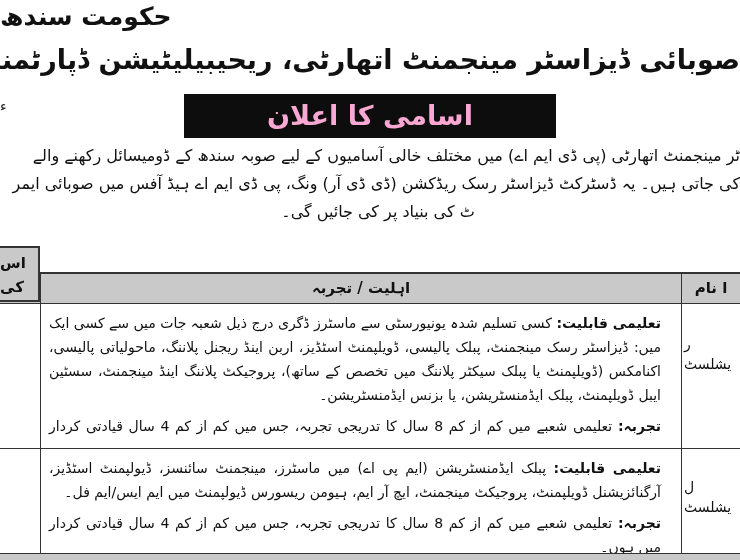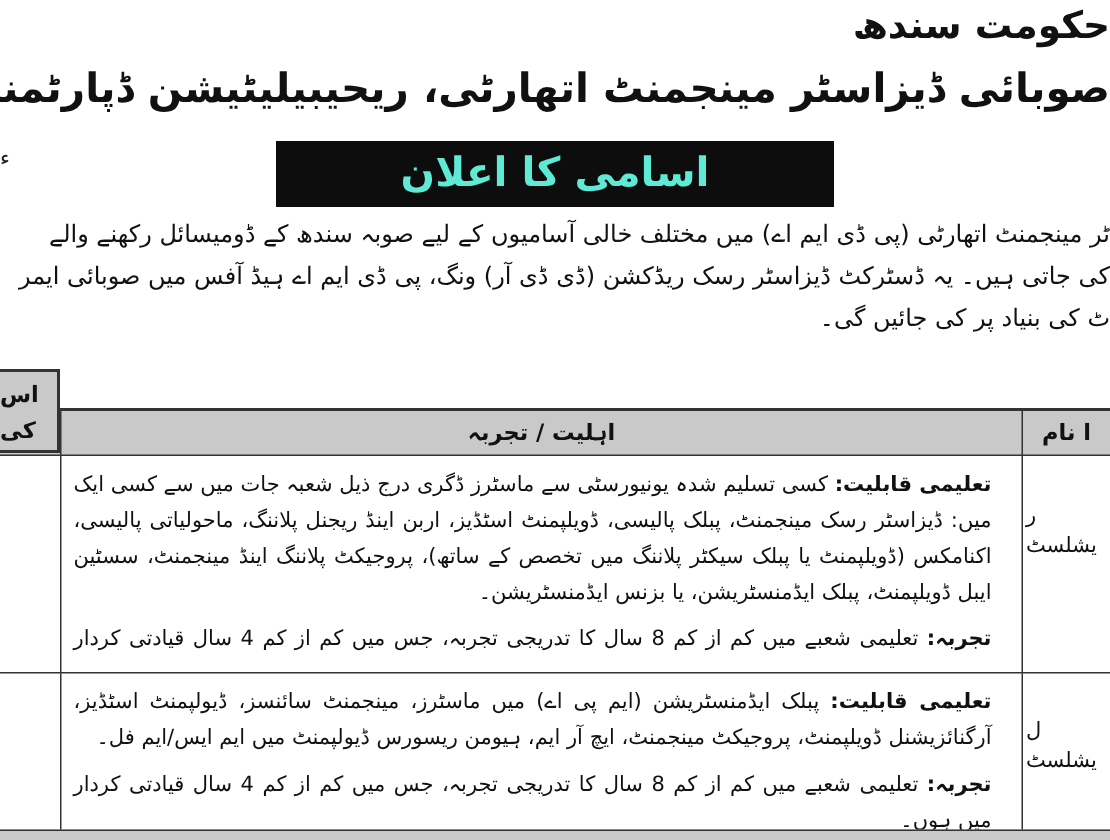--- a/index.html
+++ b/index.html
@@ -13,21 +13,21 @@
     height: 560px;
     overflow: hidden;
     background: #ffffff;
     font-family: "DejaVu Sans", sans-serif;
     color: #111;
   }
   
   .gov-title {
     position: absolute;
     top: 0px; left: 0; right: 0;
-    text-align: right;
+    text-align: left;
     font-size: 25px;
     font-weight: bold;
     line-height: 34px;
   }
   .dept-title {
     position: absolute;
     top: 36px; left: -6px; right: 0;
     text-align: center;
     font-size: 27px;
     font-weight: bold;
@@ -39,21 +39,21 @@
     left: 0px; top: 98px;
     font-size: 14px;
     color: #222;
   }
   
   .banner {
     position: absolute;
     left: 184px; top: 94px;
     width: 372px; height: 44px;
     background: #0d0d0d;
-    color: #5eead4;
+    color: #f9a8d4;
     font-size: 27px;
     font-weight: bold;
     line-height: 44px;
     text-align: center;
   }
   
   .intro {
     position: absolute;
     top: 142px; left: 0; right: 0;
     direction: rtl;
@@ -61,21 +61,21 @@
   }
   .intro .line {
     width: 740px;
     height: 28px;
     line-height: 28px;
     white-space: nowrap;
     overflow: hidden;
     text-align: right;
   }
   .intro .line.last {
-    text-align: right;
+    text-align: center;
     padding-left: 16px;
     box-sizing: border-box;
   }
   
   .jobs-table {
     position: absolute;
     top: 272px; left: 0;
     width: 740px;
     direction: rtl;
     display: grid;

